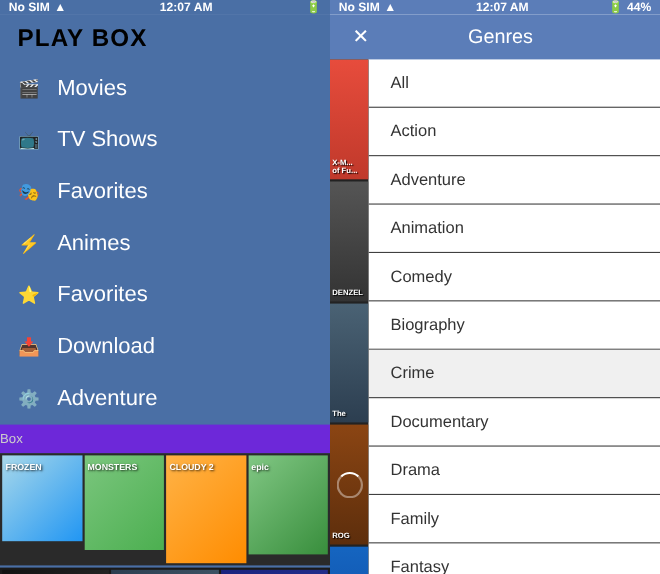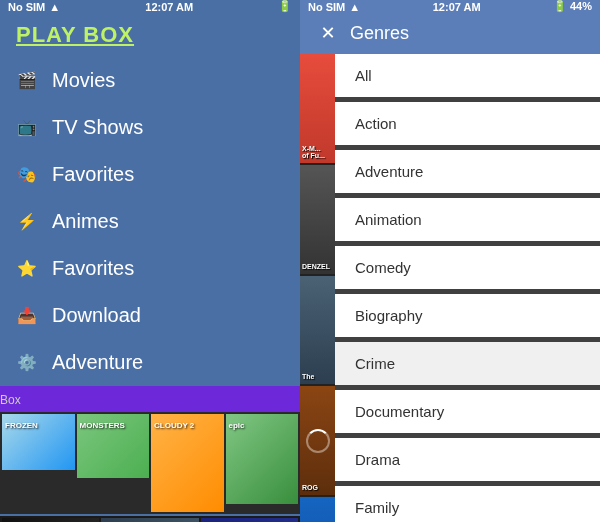--- a/index.html
+++ b/index.html
@@ -14,40 +14,40 @@
     .status-text { color: white; font-size: 11px; font-weight: 600; }
     .status-center { flex: 1; text-align: center; }
 
     
     .main { display: flex; flex: 1; }
 
     
     .left-panel { width: 300px; background: #4a6fa5; display: flex; flex-direction: column; }
 
     .app-header { height: 44px; display: flex; align-items: center; padding: 0 16px; background: #4a6fa5; }
-    .app-title { color: #bef264; font-size: 22px; font-weight: 700; letter-spacing: 1px; text-decoration: underline; }
+    .app-title { color: #000000; font-size: 22px; font-weight: 700; letter-spacing: 1px; }
 
     .nav-menu { flex: 1; }
     .nav-item { display: flex; align-items: center; padding: 12px 16px; gap: 14px; cursor: pointer; }
     .nav-icon { width: 22px; height: 22px; display: flex; align-items: center; justify-content: center; color: white; font-size: 16px; }
     .nav-label { color: white; font-size: 20px; font-weight: 400; }
 
     .section-label { background: #6d28d9; padding: 4px 0; }
     .section-label span { color: #ccc; font-size: 12px; }
     .movie-thumb { flex: 1; height: 75px; background: #555; overflow: hidden; position: relative; }
 
     
     .right-panel { width: 300px; background: white; display: flex; flex-direction: column; }
 
     .genres-header { height: 44px; background: #5b7db8; display: flex; align-items: center; padding: 0 16px; gap: 10px; }
     .close-btn { color: white; font-size: 18px; cursor: pointer; width: 24px; height: 24px; display: flex; align-items: center; justify-content: center; }
-    .genres-title { color: white; font-size: 18px; font-weight: 500; flex: 1; margin-right: 24px; }
+    .genres-title { color: white; font-size: 18px; font-weight: 500; flex: 1; text-align: center; margin-right: 24px; }
 
     .genre-list { flex: 1; overflow-y: auto; }
-    .genre-item { padding: 13px 20px; border-bottom: 5px solid #404040; cursor: pointer; display: flex; align-items: center; }
+    .genre-item { padding: 13px 20px; border-bottom: 1px solid #404040; cursor: pointer; display: flex; align-items: center; }
     .genre-name { font-size: 15px; color: #333; }
 
     
     .frozen { background: linear-gradient(135deg, #a8d8ea, #2196F3); }
     .monsters { background: linear-gradient(135deg, #7BC67E, #4CAF50); }
     .cloudy { background: linear-gradient(135deg, #ffb347, #ff8c00); }
     .epic { background: linear-gradient(135deg, #81C784, #388E3C); }
     .mal { background: linear-gradient(135deg, #212121, #424242); }
     .how { background: linear-gradient(135deg, #546E7A, #263238); }
     .veng { background: linear-gradient(135deg, #1a237e, #0d47a1); }
@@ -111,24 +111,24 @@
         <div class="nav-icon">⚙️</div>
         <span class="nav-label">Adventure</span>
       </div>
     </div>
 
     <div class="section-label">
       <span>Box</span>
     </div>
 
     <div class="movies-section" style="padding: 2px; display: flex; gap: 2px;">
-      <div class="movie-thumb frozen" style="flex:1; height:56px; position:relative;">
+      <div class="movie-thumb frozen" style="flex:1; height:78px; position:relative;">
         <span class="poster-text">FROZEN</span>
       </div>
-      <div class="movie-thumb monsters" style="flex:1; height:64px; position:relative;">
+      <div class="movie-thumb monsters" style="flex:1; height:86px; position:relative;">
         <span class="poster-text">MONSTERS</span>
       </div>
       <div class="movie-thumb cloudy" style="flex:1; height:98px; position:relative;">
         <span class="poster-text">CLOUDY 2</span>
       </div>
       <div class="movie-thumb epic" style="flex:1; height:90px; position:relative;">
         <span class="poster-text">epic</span>
       </div>
     </div>
 

